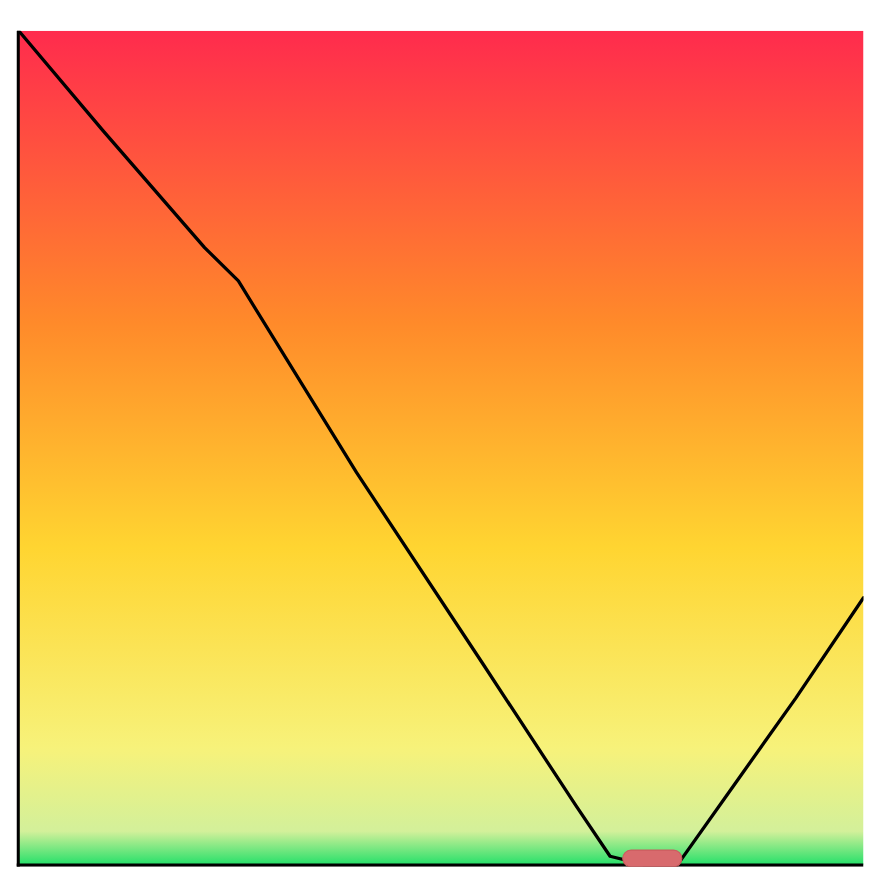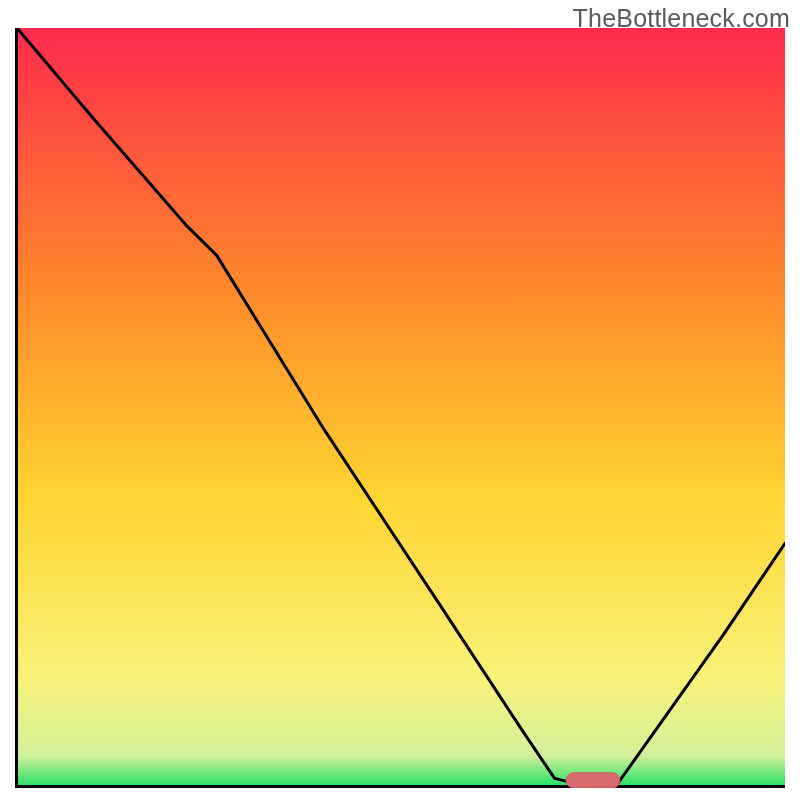--- a/index.html
+++ b/index.html
@@ -31,21 +31,20 @@
     top: 28px;
     width: 770px;
     height: 760px;
   }
   svg { display: block; }
 </style>
 </head>
 <body>
 
 <div class="wrap">
-  <div class="watermark">TheBottleneck.com</div>
 
   <div class="plot">
     <svg id="chart-svg" width="770" height="760" viewBox="0 0 770 760">
         <defs>
           <linearGradient id="bg" x1="0" y1="0" x2="0" y2="1">
             <stop offset="0%" stop-color="#ff2b4d"></stop>
             <stop offset="35%" stop-color="#ff8a2a"></stop>
             <stop offset="62%" stop-color="#ffd531"></stop>
             <stop offset="86%" stop-color="#f7f27a"></stop>
             <stop offset="96%" stop-color="#d3f09a"></stop>

